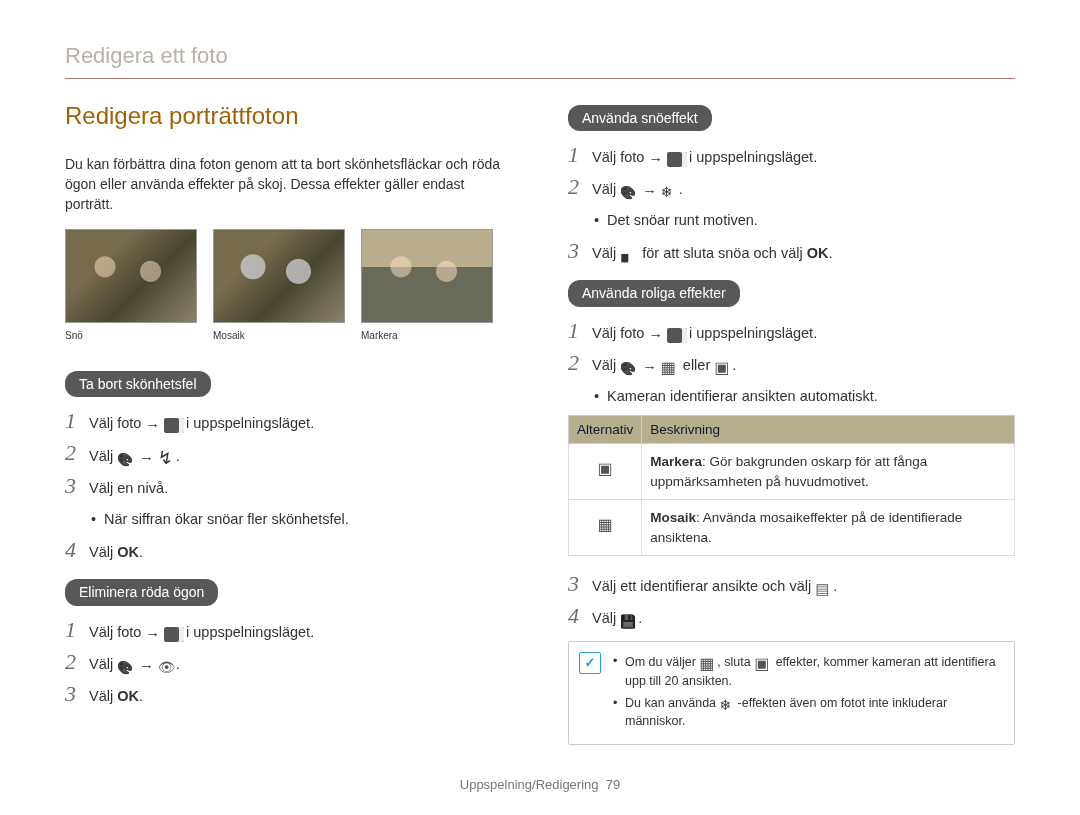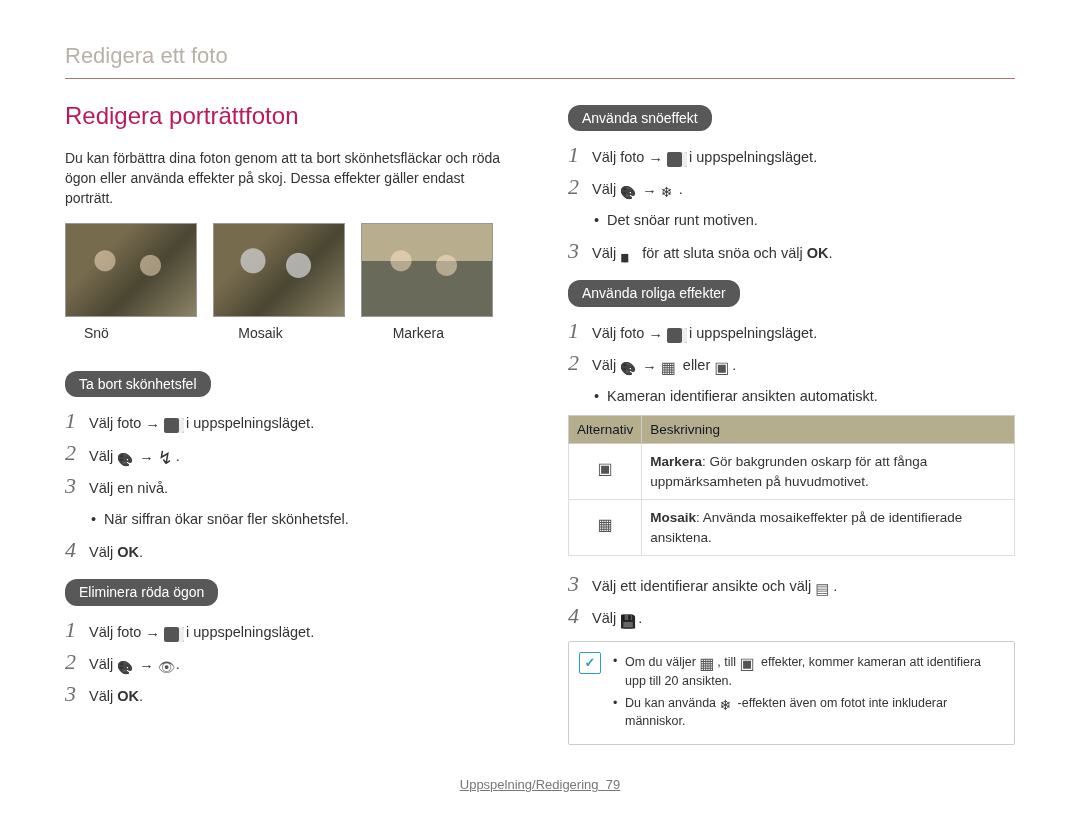--- a/index.html
+++ b/index.html
@@ -17,24 +17,24 @@
   .page-header {
     color: #b9b3a7;
     font-size: 22px;
     font-weight: 300;
     margin-bottom: 6px;
   }
   .hr { border-top: 1px solid #aa7b6a; margin-bottom: 20px; }
   .columns { display: flex; gap: 56px; }
   .col { flex: 1; min-width: 0; }
   .section-title {
-    color: #be185d;
+    color: #a16207;
     font-size: 24px;
     font-weight: 400;
-    margin-bottom: 14px;
+    margin-bottom: 20px;
   }
   .body-text { font-size: 14px; margin-bottom: 14px; }
   .img-row { display: flex; gap: 16px; margin-bottom: 6px; }
   .img-thumb {
     width: 132px; height: 94px;
     background: linear-gradient(135deg,#776b4e 30%,#4a4632 60%,#8c8468 100%);
     position: relative; overflow: hidden;
     border: 1px solid #999;
   }
   .img-thumb::after {
@@ -43,21 +43,21 @@
                 radial-gradient(circle at 65% 45%, rgba(255,230,200,.5) 0 10px, transparent 11px);
   }
   .img-thumb.pix::after {
     background: radial-gradient(circle at 30% 40%, rgba(200,200,200,.8) 0 12px, transparent 13px),
                 radial-gradient(circle at 65% 45%, rgba(200,200,200,.8) 0 12px, transparent 13px);
   }
   .img-thumb.street {
     background: linear-gradient(#b8ad8d 0 40%, #6a6a5a 40% 100%);
   }
   .img-labels { display: flex; gap: 16px; margin-bottom: 22px; }
-  .img-labels > div { width: 132px; font-size: 14px; margin-left: 19px; }
+  .img-labels > div { width: 132px; font-size: 10px; }
   .pill {
     display: inline-block;
     background: #585858;
     color: #fff;
     font-size: 14px;
     padding: 3px 14px;
     border-radius: 12px;
     margin: 6px 0 12px;
   }
   .ol { list-style: none; margin-bottom: 10px; }
@@ -105,21 +105,21 @@
     position: relative;
     margin-top: 12px;
   }
   .info-box .icon-note { position:absolute; left:10px; top:10px; }
   .info-box ul { list-style:none; }
   .info-box li { position:relative; padding-left:12px; margin-bottom:4px; }
   .info-box li::before { content:"•"; position:absolute; left:0; }
 
   .footer {
     position:absolute; bottom:20px; left:0; right:0;
-    text-align:center; font-size:13px; color:#777;text-decoration:underline;
+    text-align:center; font-size:13px; color:#777;
   }
   .arrow::before { content:" → "; }
 </style>
 </head>
 <body>
 
 <div class="page-header">Redigera ett foto</div>
 <div class="hr"></div>
 
 <div class="columns">
@@ -287,21 +287,21 @@
           <span class="icon icon-save"></span><span>.</span>
         </span>
         </li>
     </ol>
 
     <div class="info-box">
       <span class="icon-note">✓</span>
       <ul>
         <li>
           <span>Om du väljer</span>
-          <span class="icon icon-mosaic"></span><span>, till</span>
+          <span class="icon icon-mosaic"></span><span>, sluta</span>
           <span class="icon icon-highlight"></span>
           <span>effekter, kommer kameran att identifiera upp till 20 ansikten.</span>
         </li>
         <li>
           <span>Du kan använda</span>
           <span class="icon icon-snow"></span><span>-effekten även om fotot inte inkluderar människor.</span>
         </li>
       </ul>
     </div>
   </div>

